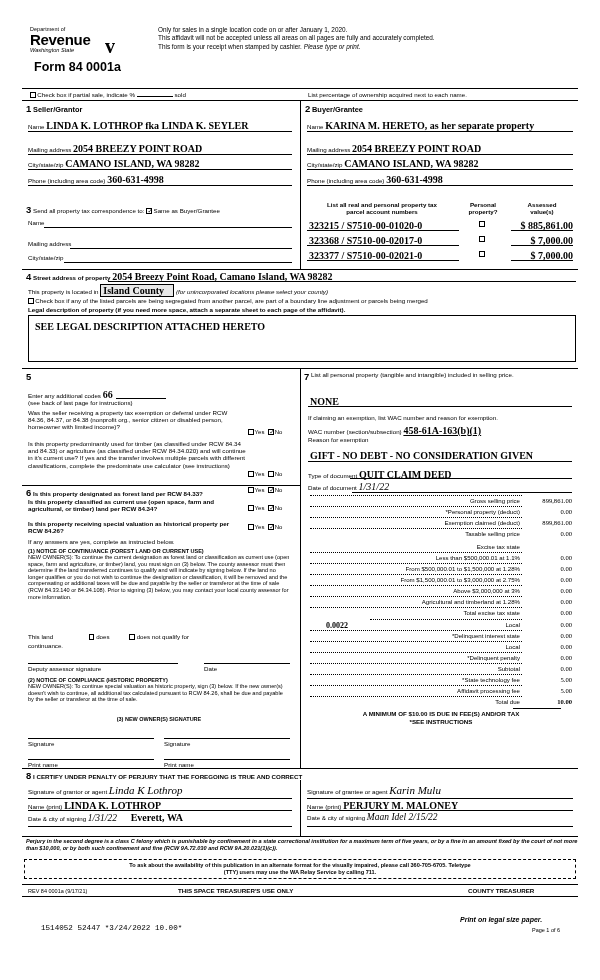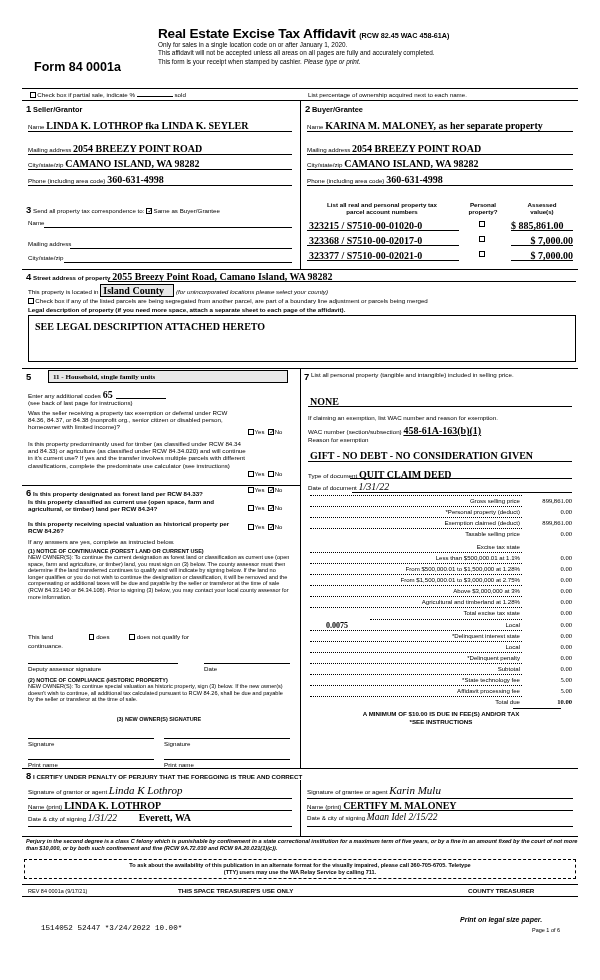--- a/index.html
+++ b/index.html
@@ -69,26 +69,28 @@
   }
   .shaded { background:#e9e9e9; }
 </style>
 </head>
 <body>
 
 <div class="page">
 <div class="sheet">
 
   <div class="hdr">
+    <div class="dor">
+      <div class="dept">Department of</div>
+      <div class="rev">Revenue</div>
+      <div class="wa">Washington State</div>
+      <div class="logo">ᴠ</div>
+    </div>
     <div class="formno">Form 84 0001a</div>
     <div class="titlewrap">
-      <div class="bigtitle">
-        <span>Real Estate Excise Tax Affidavit</span>
-        <span class="rcw">(RCW 82.45 WAC 458-61A)</span>
-      </div>
       <div class="subline">
         <div>Only for sales in a single location code on or after January 1, 2020.</div>
         <div>This affidavit will not be accepted unless all areas on all pages are fully and accurately completed.</div>
         <div><span>This form is your receipt when stamped by cashier. </span><i>Please type or print.</i></div>
       </div>
     </div>
   </div>
   <div class="line" style="left:14px; top:80px; width:556px;"></div>
 
   <div class="row" style="left:22px; top:83px;">
@@ -129,21 +131,21 @@
     <span class="hand">360-631-4998</span>
   </div>
   <div class="line" style="left:20px; top:177px; width:264px;"></div>
 
   <div class="row" style="left:297px; top:95px;">
     <span class="num">2</span>
     <span class="b" style="font-size:7.4px;">Buyer/Grantee</span>
   </div>
   <div class="row" style="left:299px; top:112px; width:266px;">
     <span class="lbl">Name</span>
-    <span class="hand">KARINA M. MALONEY, as her separate property</span>
+    <span class="hand">KARINA M. HERETO, as her separate property</span>
   </div>
   <div class="line" style="left:299px; top:123px; width:266px;"></div>
 
   <div class="row" style="left:299px; top:135px; width:266px;">
     <span class="lbl">Mailing address</span>
     <span class="hand">2054 BREEZY POINT ROAD</span>
   </div>
   <div class="line" style="left:299px; top:146px; width:266px;"></div>
 
   <div class="row" style="left:299px; top:150px; width:266px;">
@@ -182,21 +184,21 @@
   <div class="row" style="left:299px; top:193px; width:266px;">
     <div style="position:relative; height:16px;">
       <div class="lbl b" style="position:absolute;left:0;top:0;width:150px;text-align:center;line-height:7px;">List all real and personal property tax<br>parcel account numbers</div>
       <div class="lbl b" style="position:absolute;left:152px;top:0;width:48px;text-align:center;line-height:7px;">Personal<br>property?</div>
       <div class="lbl b" style="position:absolute;left:204px;top:0;width:62px;text-align:center;line-height:7px;">Assessed<br>value(s)</div>
     </div>
   </div>
   <div class="row" style="left:299px; top:212px; width:266px;">
     <span class="hand" style="position:absolute;left:2px;top:0;">323215 / S7510-00-01020-0</span>
     <span class="box" style="position:absolute;left:172px;top:1px;"></span>
-    <span class="hand" style="position:absolute;left:204px;top:0;width:62px;text-align:left;">$ 885,861.00</span>
+    <span class="hand" style="position:absolute;left:204px;top:0;width:62px;text-align:right;">$ 885,861.00</span>
   </div>
   <div class="line" style="left:299px; top:222px; width:152px;"></div>
   <div class="line" style="left:503px; top:222px; width:62px;"></div>
 
   <div class="row" style="left:299px; top:227px; width:266px;">
     <span class="hand" style="position:absolute;left:2px;top:0;">323368 / S7510-00-02017-0</span>
     <span class="box" style="position:absolute;left:172px;top:1px;"></span>
     <span class="hand" style="position:absolute;left:204px;top:0;width:62px;text-align:right;">$ 7,000.00</span>
   </div>
   <div class="line" style="left:299px; top:237px; width:152px;"></div>
@@ -208,21 +210,21 @@
     <span class="hand" style="position:absolute;left:204px;top:0;width:62px;text-align:right;">$ 7,000.00</span>
   </div>
   <div class="line" style="left:299px; top:252px; width:152px;"></div>
   <div class="line" style="left:503px; top:252px; width:62px;"></div>
 
   <div class="line" style="left:14px; top:261px; width:556px;"></div>
 
   <div class="row" style="left:18px; top:263px; width:550px;">
     <span class="num">4</span>
     <span class="lbl b">Street address of property</span>
-    <span class="hand">2055 Breezy Point Road, Camano Island, WA 98282</span>
+    <span class="hand">2054 Breezy Point Road, Camano Island, WA 98282</span>
   </div>
   <div class="line" style="left:100px; top:273px; width:468px;"></div>
 
   <div class="row" style="left:20px; top:276px;">
     <span class="lbl">This property is located in</span>
     <span class="shaded hand" style="display:inline-block;width:74px;padding:0 2px;border:.6px solid #000;">Island County</span>
     <span class="lbl i">(for unincorporated locations please select your county)</span>
   </div>
   <div class="row" style="left:20px; top:289px;">
     <span class="box"></span>
@@ -234,26 +236,23 @@
   <div class="frame" style="left:20px; top:307px; width:548px; height:47px;">
     <div class="hand" style="padding:5px 6px;">SEE LEGAL DESCRIPTION ATTACHED HERETO</div>
   </div>
 
   <div class="line" style="left:14px; top:360px; width:556px;"></div>
   <div class="vline" style="left:292px; top:360px; height:400px;"></div>
 
   <div class="row" style="left:18px; top:363px;">
     <span class="num">5</span>
   </div>
-  <div class="frame shaded" style="left:40px; top:362px; width:240px; height:13px;">
-    <div class="hand" style="padding:2px 4px 0 4px; font-size:7px;">11 - Household, single family units</div>
-  </div>
   <div class="row" style="left:20px; top:381px;">
     <span class="lbl">Enter any additional codes</span>
-    <span class="hand">65</span>
+    <span class="hand">66</span>
   </div>
   <div class="line" style="left:108px; top:390px; width:50px;"></div>
   <div class="row" style="left:20px; top:391px;">(see back of last page for instructions)</div>
 
   <div class="row" style="left:20px; top:401px; width:218px; line-height:7.2px;">Was the seller receiving a property tax exemption or deferral under RCW 84.36, 84.37, or 84.38 (nonprofit org., senior citizen or disabled person, homeowner with limited income)?</div>
   <div class="yn" style="left:240px; top:421px;">
     <span class="box"></span>Yes
     <span class="box boxck" style="margin-left:2px;"></span>No
   </div>
 
@@ -406,21 +405,21 @@
     <span class="mlbl">Agricultural and timberland at 1.28%</span>
     <span class="mval">0.00</span>
   </div>
   <div class="mrow" style="left:302px; top:601px;">
     <span class="mdash"></span>
     <span class="mlbl">Total excise tax  state</span>
     <span class="mval">0.00</span>
   </div>
 
   <div class="row" style="left:318px; top:613px;">
-    <span class="hand" style="font-size:8px;">0.0075</span>
+    <span class="hand" style="font-size:8px;">0.0022</span>
   </div>
   <div class="mrow" style="left:302px; top:613px;">
     <span class="mdash" style="left:60px;"></span>
     <span class="mlbl">Local</span>
     <span class="mval">0.00</span>
   </div>
   <div class="mrow" style="left:302px; top:624px;">
     <span class="mdash"></span>
     <span class="mlbl">*Delinquent interest  state</span>
     <span class="mval">0.00</span>
@@ -477,32 +476,32 @@
   </div>
   <div class="line" style="left:20px; top:790px; width:264px;"></div>
   <div class="row" style="left:20px; top:792px;">
     <span class="lbl">Name (print)</span>
     <span class="hand">LINDA K. LOTHROP</span>
   </div>
   <div class="line" style="left:20px; top:802px; width:264px;"></div>
   <div class="row" style="left:20px; top:804px;">
     <span class="lbl">Date &amp; city of signing</span>
     <span class="script" style="font-size:9.5px;">1/31/22</span>
-    <span class="hand" style="margin-left:20px;">Everett, WA</span>
+    <span class="hand" style="margin-left:12px;">Everett, WA</span>
   </div>
   <div class="line" style="left:20px; top:818px; width:264px;"></div>
 
   <div class="row" style="left:299px; top:776px;">
     <span class="lbl">Signature of grantee or agent</span>
     <span class="script">Karin Mulu</span>
   </div>
   <div class="line" style="left:299px; top:790px; width:266px;"></div>
   <div class="row" style="left:299px; top:792px;">
     <span class="lbl">Name (print)</span>
-    <span class="hand">CERTIFY M. MALONEY</span>
+    <span class="hand">PERJURY M. MALONEY</span>
   </div>
   <div class="line" style="left:299px; top:802px; width:266px;"></div>
   <div class="row" style="left:299px; top:804px;">
     <span class="lbl">Date &amp; city of signing</span>
     <span class="script" style="font-size:9.5px;">Maan Idel   2/15/22</span>
   </div>
   <div class="line" style="left:299px; top:818px; width:266px;"></div>
 
   <div class="line" style="left:14px; top:828px; width:556px;"></div>
   <div class="row footnote" style="left:18px; top:830px; width:552px;">

